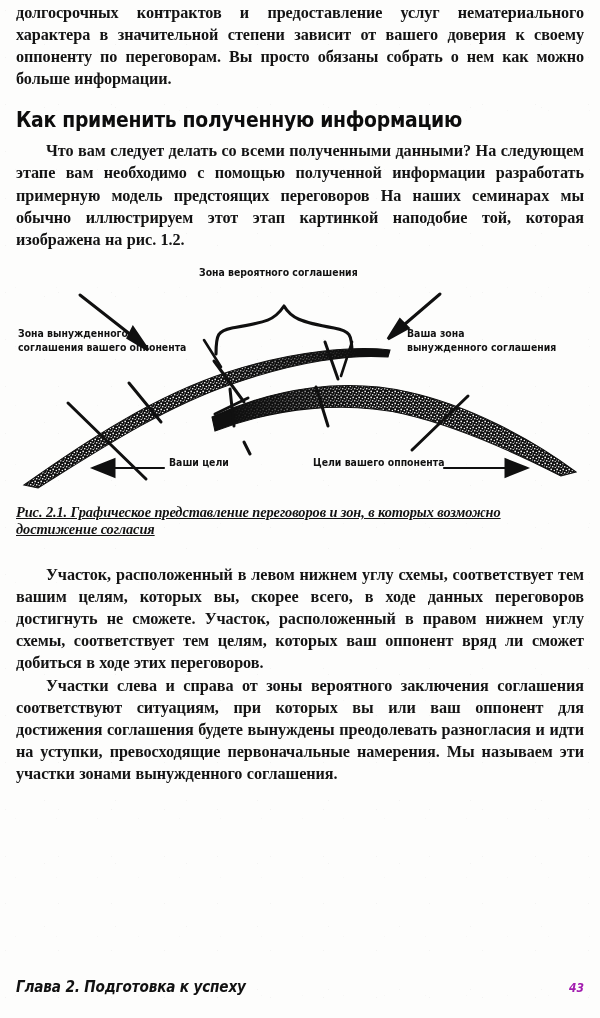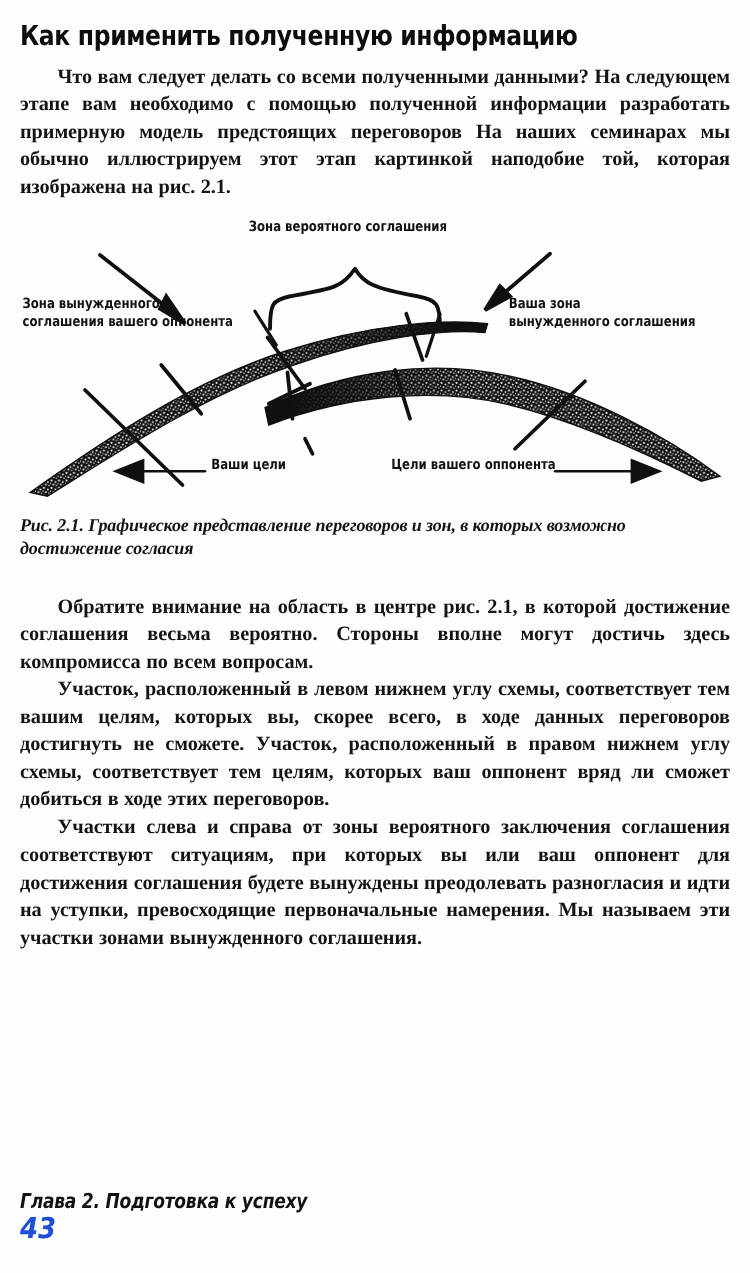--- a/index.html
+++ b/index.html
@@ -79,75 +79,76 @@
   
   .caption {
     font-family: "Liberation Serif", "DejaVu Serif", serif;
     font-style: italic;
     font-weight: 700;
     font-size: 14.4px;
     line-height: 17.6px;
     margin: 8px 0 0 0;
     letter-spacing: -0.1px;
     color: #131313;
+    text-decoration: underline;
   }
 
   .gap-after-caption { height: 25px; }
 
   
   .footer {
     position: absolute;
     left: 16px;
     right: 16px;
     bottom: 22px;
     display: flex;
     align-items: baseline;
     justify-content: space-between;
-    flex-direction: column;
   }
   .footer-chapter {
     font-family: "DejaVu Sans Condensed", "Liberation Sans", sans-serif;
     font-style: italic;
     font-weight: 700;
     font-size: 16.5px;
     letter-spacing: -0.2px;
     color: #121212;
     transform: scaleX(0.92);
     transform-origin: left center;
   }
   .footer-page {
     font-family: "DejaVu Sans Condensed", "Liberation Sans", sans-serif;
     font-style: italic;
     font-weight: 700;
-    font-size: 23px;
-    color: #1d4ed8;
+    font-size: 12px;
+    color: #a21caf;
   }
 
   
   .scan-noise {
     position: absolute;
     inset: 0;
     pointer-events: none;
     opacity: 0.035;
     background-image:
       radial-gradient(circle at 11% 23%, #000 0.6px, transparent 0.7px),
       radial-gradient(circle at 63% 71%, #000 0.5px, transparent 0.6px),
       radial-gradient(circle at 37% 88%, #000 0.5px, transparent 0.6px);
     background-size: 53px 47px, 71px 63px, 41px 59px;
   }
 </style>
 </head>
 <body>
 
 <div class="page">
 
+  <p class="para block-top">долгосрочных контрактов и предоставление услуг нематериального характера в значительной степени зависит от вашего доверия к своему оппоненту по переговорам. Вы просто обязаны собрать о нем как можно больше информации.</p>
 
   <h2 class="heading">Как применить полученную информацию</h2>
 
-  <p class="para indent">Что вам следует делать со всеми полученными данными? На следующем этапе вам необходимо с помощью полученной информации разработать примерную модель предстоящих переговоров На наших семинарах мы обычно иллюстрируем этот этап картинкой наподобие той, которая изображена на рис. 2.1.</p>
+  <p class="para indent">Что вам следует делать со всеми полученными данными? На следующем этапе вам необходимо с помощью полученной информации разработать примерную модель предстоящих переговоров На наших семинарах мы обычно иллюстрируем этот этап картинкой наподобие той, которая изображена на рис. 1.2.</p>
 
   <div class="figure">
 
     <svg width="568" height="232" viewBox="0 0 568 232">
       <defs>
 
         <pattern id="stipple" width="6" height="6" patternUnits="userSpaceOnUse">
           <rect width="6" height="6" fill="#101010"></rect>
           <circle cx="1.2" cy="1.4" r="0.85" fill="#ffffff"></circle>
           <circle cx="4.3" cy="2.6" r="0.75" fill="#ffffff"></circle>
@@ -272,21 +273,20 @@
 
     <div class="fig-label lbl-your-goals">Ваши цели</div>
 
     <div class="fig-label lbl-opp-goals">Цели вашего оппонента</div>
   </div>
 
   <p class="caption">Рис. 2.1. Графическое представление переговоров и зон, в которых возможно достижение согласия</p>
 
   <div class="gap-after-caption"></div>
 
-  <p class="para indent">Обратите внимание на область в центре рис. 2.1, в которой достижение соглашения весьма вероятно. Стороны вполне могут достичь здесь компромисса по всем вопросам.</p>
   <p class="para indent">Участок, расположенный в левом нижнем углу схемы, соответствует тем вашим целям, которых вы, скорее всего, в ходе данных переговоров достигнуть не сможете. Участок, расположенный в правом нижнем углу схемы, соответствует тем целям, которых ваш оппонент вряд ли сможет добиться в ходе этих переговоров.</p>
   <p class="para indent">Участки слева и справа от зоны вероятного заключения соглашения соответствуют ситуациям, при которых вы или ваш оппонент для достижения соглашения будете вынуждены преодолевать разногласия и идти на уступки, превосходящие первоначальные намерения. Мы называем эти участки зонами вынужденного соглашения.</p>
 
   <div class="footer">
     <div class="footer-chapter">Глава 2. Подготовка к успеху</div>
     <div class="footer-page">43</div>
   </div>
 
   <div class="scan-noise"></div>
 </div>

